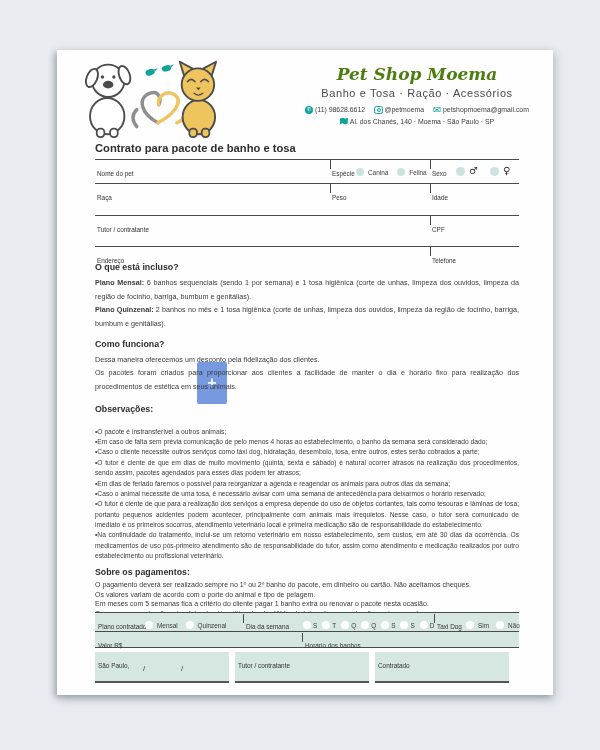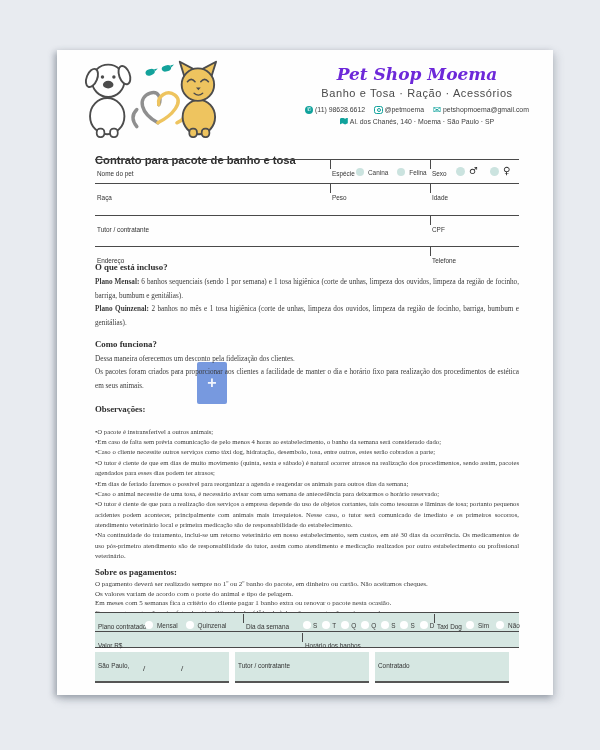--- a/index.html
+++ b/index.html
@@ -8,47 +8,47 @@
     font-family:"Liberation Sans","DejaVu Sans",sans-serif;color:#3a3a3a;
     -webkit-font-smoothing:antialiased;
   }
   .page{
     position:absolute;left:57px;top:50px;width:496px;height:645px;background:#fefefe;
     box-shadow:-3px 2px 6px rgba(70,80,95,.35),2px 4px 9px rgba(70,80,95,.28);
   }
   
   .logo{position:absolute;left:18px;top:6px;}
   .brand{position:absolute;left:238px;top:14px;width:244px;text-align:center;}
-  .brand-name{font-family:"DejaVu Serif",serif;font-style:italic;font-weight:bold;font-size:17px;color:#6d28d9;}
+  .brand-name{font-family:"DejaVu Serif",serif;font-style:italic;font-weight:bold;font-size:17px;color:#4d7c0f;}
   .brand-tagline{font-size:11px;letter-spacing:.6px;color:#4a4a4a;margin-top:3px;}
   .contact-line{display:flex;justify-content:center;align-items:center;gap:3px;font-size:6.9px;color:#3d3d3d;margin-top:6px;}
   .contact-line.second{margin-top:3px;}
   .contact-item{display:flex;align-items:center;gap:2px;margin:0 3px;}
   .cicon{display:inline-flex;align-items:center;justify-content:center;width:8px;height:8px;border-radius:50%;
     background:#10a29c;color:#fff;font-size:5.5px;line-height:1;flex:0 0 auto;}
   .igicon{display:inline-block;width:6.4px;height:6.4px;border:1.2px solid #10a29c;border-radius:2.4px;position:relative;flex:0 0 auto;}
   .igicon::after{content:"";position:absolute;left:1.4px;top:1.4px;width:2.4px;height:2.4px;border:1px solid #10a29c;border-radius:50%;}
   .mailicon{color:#10a29c;font-size:9.5px;line-height:1;flex:0 0 auto;}
   .mapicon{display:inline-block;width:8px;height:7px;background:#10a29c;flex:0 0 auto;
     clip-path:polygon(0 18%,33% 0,66% 18%,100% 0,100% 82%,66% 100%,33% 82%,0 100%);}
   
-  .doc-title{position:absolute;left:38px;top:104px;font-size:11.2px;font-weight:bold;color:#2e2e2e;}
+  .doc-title{position:absolute;left:38px;top:92px;font-size:11.2px;font-weight:bold;color:#2e2e2e;}
   
   .form{position:absolute;left:38px;top:109px;width:424px;z-index:2;}
   .frow{display:flex;border-top:1px solid #4a4a4a;position:relative;}
   .fcol{position:relative;padding:2px 0 0 2px;box-sizing:border-box;}
   .fcol.tick::before{content:"";position:absolute;left:0;top:0;width:1px;height:9px;background:#4a4a4a;}
   .flabel{font-size:6.4px;color:#333;}
   .opts{position:absolute;display:flex;align-items:center;gap:4px;font-size:6.4px;}
   .radio{width:9px;height:9px;border-radius:50%;background:#cbe3df;flex:0 0 auto;}
   .radio.small{width:8px;height:8px;}
   .radio.white{background:#ffffff;}
   .sexsym{font-family:"DejaVu Sans",sans-serif;font-size:10px;color:#2f2f2f;line-height:1;}
   
-  .sections{position:absolute;left:38px;top:212px;width:424px;z-index:1;font-family:Liberation Serif, serif;}
+  .sections{position:absolute;left:38px;top:212px;width:424px;z-index:1;}
   .shead{font-size:8.8px;font-weight:bold;color:#2e2e2e;margin:0 0 4px 0;}
   .body-p{font-size:7.2px;line-height:1.9;margin:0;text-align:justify;}
   .gap5{height:5px;} .gap8{height:8px;} .gap10{height:10px;}
   .obs-p{font-size:6.7px;line-height:1.55;margin:0;text-align:justify;}
   .pay-p{font-size:7px;line-height:1.42;margin:0;}
   
   .watermark{position:absolute;left:140px;top:305px;z-index:0;display:flex;align-items:flex-start;}
   .wm-icon{width:30px;height:42px;background:rgba(74,119,212,.75);border-radius:2px;margin-top:7px;
     display:flex;align-items:center;justify-content:center;color:rgba(255,255,255,.9);font-size:16px;font-weight:bold;}
   .wm-text{font-family:"DejaVu Serif",serif;font-weight:bold;font-size:40px;color:rgba(176,183,194,.45);

